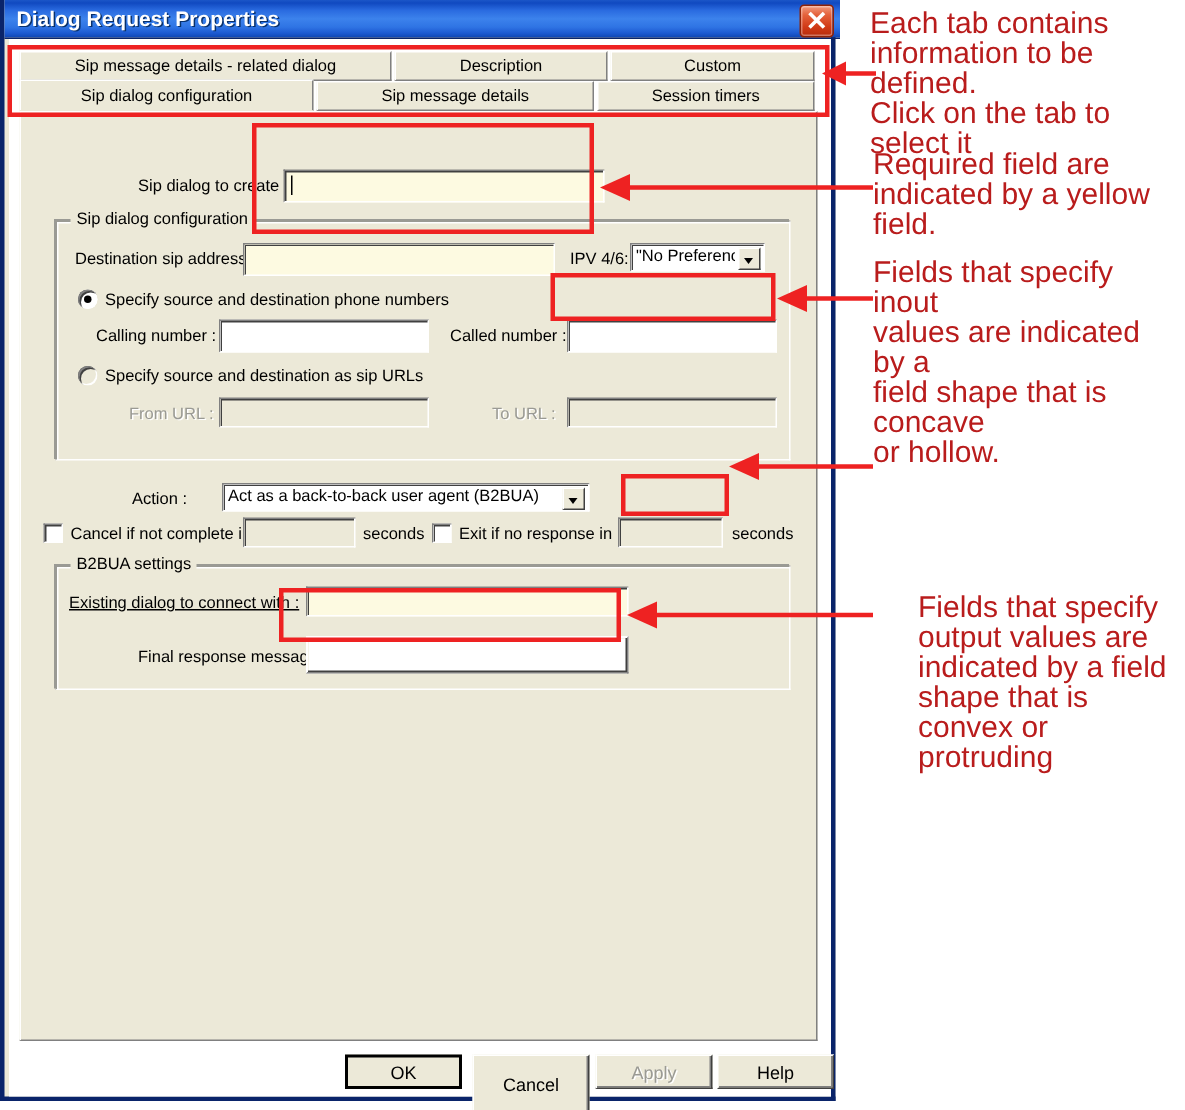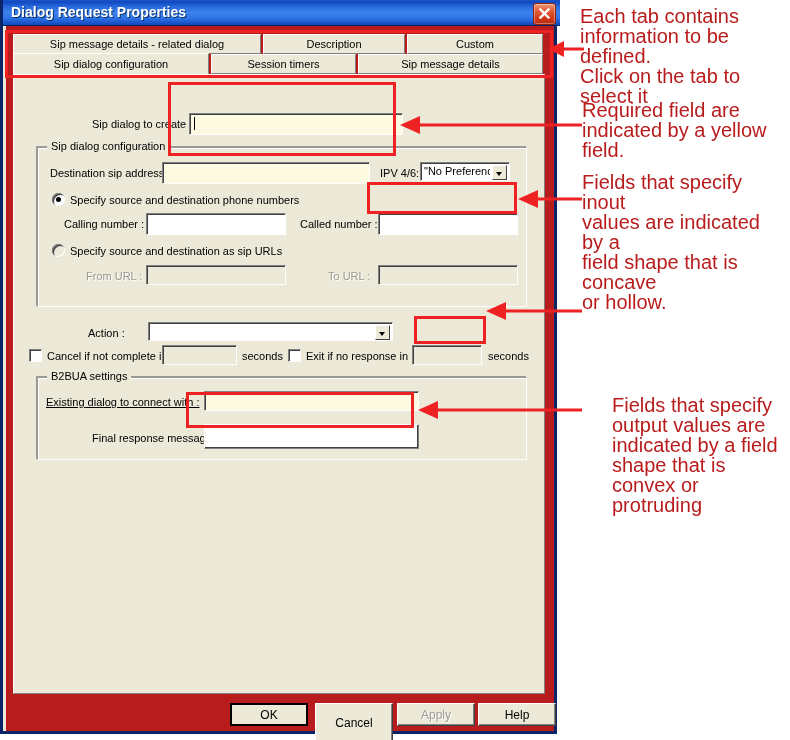--- a/index.html
+++ b/index.html
@@ -41,21 +41,21 @@
     position: absolute; right: 4px; top: 3px;
     width: 21px; height: 20px;
     border-radius: 3px;
     background: linear-gradient(to bottom, #f09a7e 0%, #e4613b 30%, #d13a16 70%, #b72c0d 100%);
     border: 1px solid #8c2209;
     box-shadow: inset 0 0 0 1px rgba(255,255,255,0.35);
     cursor: pointer;
   }
   .close-btn svg { position: absolute; left: 3px; top: 2px; }
 
-  .client { position: absolute; left: 3px; top: 26px; width: 548px; height: 705px; background: #b91c1c; }
+  .client { position: absolute; left: 3px; top: 26px; width: 548px; height: 705px; background: #ffffff; }
 
   
   .tabstrip { position: absolute; left: 7px; top: 8px; width: 532px; height: 40px; }
   .tabrow { position: absolute; left: 0; width: 532px; height: 20px; display: flex; }
   .tabrow.top { top: 0; }
   .tabrow.bottom { top: 20px; }
   .tab {
     height: 20px; box-sizing: border-box;
     background: #ece9d8;
     border: 1px solid #ffffff;
@@ -197,25 +197,25 @@
             <span>Description</span>
           </div>
           <div class="tab" style="width:136px">
             <span>Custom</span>
           </div>
         </div>
         <div class="tabrow bottom">
           <div class="tab selected" style="width:196px">
             <span>Sip dialog configuration</span>
           </div>
+          <div class="tab" style="width:185px">
+            <span>Sip message details</span>
+          </div>
           <div class="tab" style="width:145px">
             <span>Session timers</span>
-          </div>
-          <div class="tab" style="width:185px">
-            <span>Sip message details</span>
           </div>
         </div>
       </div>
 
       <div class="tabpage">
 
         <div class="lbl" style="left:78px; top:43px;">Sip dialog to create :</div>
         <div class="field req" style="left:175px; top:38px; width:214px; height:22px;">
           <div class="caret"></div>
         </div>
@@ -247,20 +247,21 @@
         <div class="lbl" style="left:56px; top:170px;">Specify source and destination as sip URLs</div>
 
         <div class="lbl dis" style="left:72px; top:195px;">From URL :</div>
         <div class="field dis" style="left:132px; top:190px; width:140px; height:20px;"></div>
 
         <div class="lbl dis" style="left:314px; top:195px;">To URL :</div>
         <div class="field dis" style="left:364px; top:190px; width:140px; height:20px;"></div>
 
         <div class="lbl" style="left:74px; top:252px;">Action :</div>
         <div class="combo" style="left:134px; top:247px; width:245px; height:19px;">
+          <div class="val" style="width:222px;">Act as a back-to-back user agent (B2BUA)</div>
           <div class="arrowbtn"></div>
         </div>
 
         <div class="checkbox" style="left:15px; top:274px;"></div>
         <div class="lbl" style="left:33px; top:275px;">Cancel if not complete in</div>
         <div class="field dis" style="left:148px; top:270px; width:75px; height:20px;"></div>
         <div class="lbl" style="left:228px; top:275px;">seconds</div>
 
         <div class="checkbox" style="left:274px; top:274px;"></div>
         <div class="lbl" style="left:292px; top:275px;">Exit if no response in</div>

